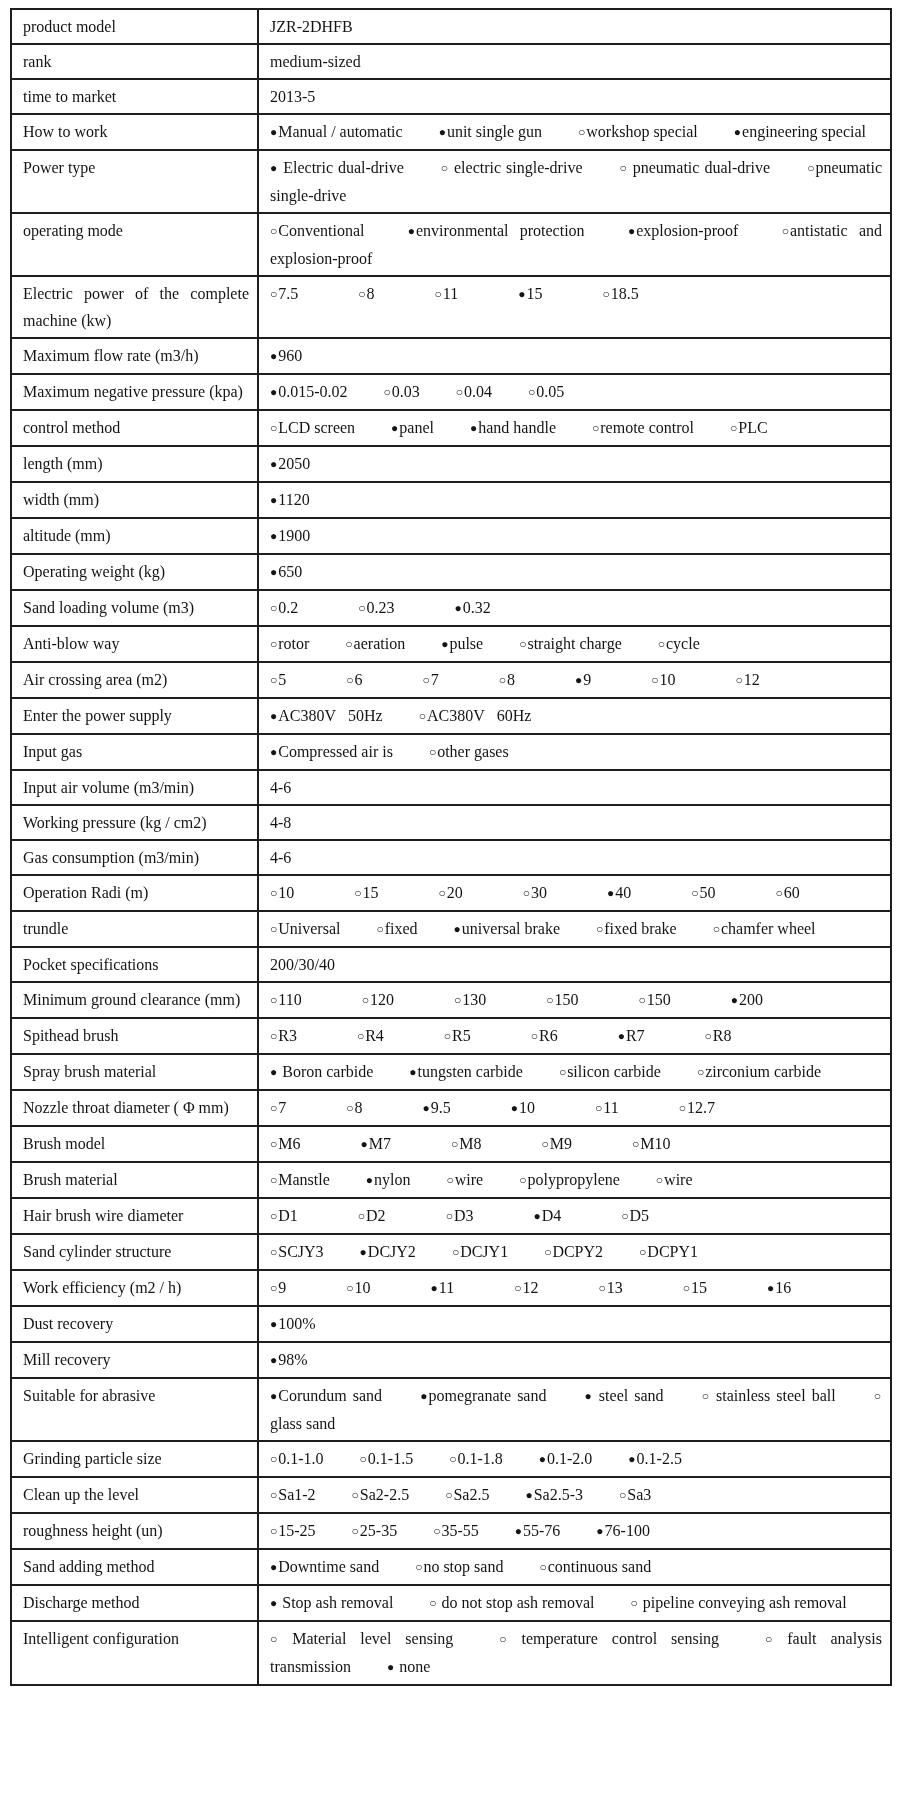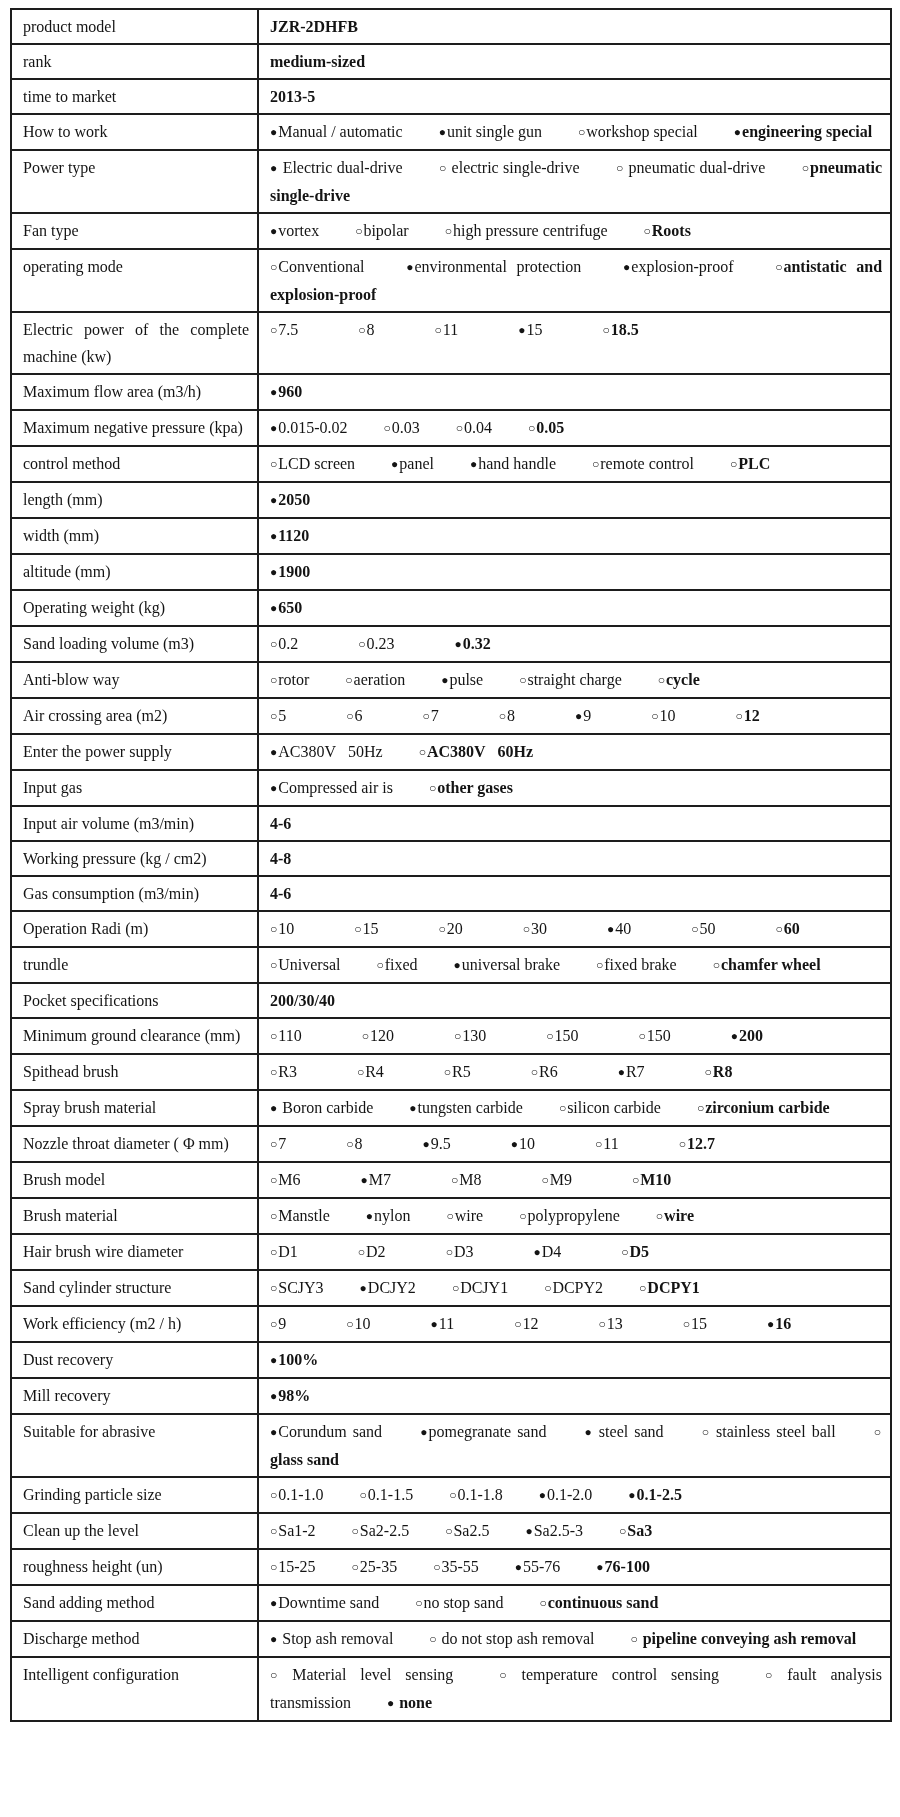--- a/index.html
+++ b/index.html
@@ -32,21 +32,21 @@
     overflow: hidden;
   }
   td.label {
     text-align: justify;
   }
   td.value {
     text-align: justify;
   }
   .opt { margin-right: 32px; }
   .opt.wide { margin-right: 56px; }
-  .opt:last-child { margin-right: 0; font-weight: bold; }
+  .opt:last-child { margin-right: 0; }
   .b {
     font-size: 12px;
     display: inline-block;
     vertical-align: 1px;
     margin-right: 1px;
   }
 </style>
 </head>
 <body>
 
@@ -71,33 +71,29 @@
         </tr>
         <tr>
           <td class="label">How to work</td>
           <td class="value"><span class="opt"><span class="b">●</span>Manual / automatic</span> <span class="opt"><span class="b">●</span>unit single gun</span> <span class="opt"><span class="b">○</span>workshop special</span> <span class="opt"><span class="b">●</span>engineering special</span> </td>
         </tr>
         <tr>
           <td class="label">Power type</td>
           <td class="value"><span class="opt"><span class="b">●</span> Electric dual-drive</span> <span class="opt"><span class="b">○</span> electric single-drive</span> <span class="opt"><span class="b">○</span> pneumatic dual-drive</span> <span class="opt"><span class="b">○</span>pneumatic single-drive</span> </td>
         </tr>
         <tr>
-          <td class="label">Fan type</td>
-          <td class="value"><span class="opt"><span class="b">●</span>vortex</span> <span class="opt"><span class="b">○</span>bipolar</span> <span class="opt"><span class="b">○</span>high pressure centrifuge</span> <span class="opt"><span class="b">○</span>Roots</span> </td>
-        </tr>
-        <tr>
           <td class="label">operating mode</td>
           <td class="value"><span class="opt"><span class="b">○</span>Conventional</span> <span class="opt"><span class="b">●</span>environmental protection</span> <span class="opt"><span class="b">●</span>explosion-proof</span> <span class="opt"><span class="b">○</span>antistatic and explosion-proof</span> </td>
         </tr>
         <tr>
           <td class="label">Electric power of the complete machine (kw)</td>
           <td class="value"><span class="opt wide"><span class="b">○</span>7.5</span> <span class="opt wide"><span class="b">○</span>8</span> <span class="opt wide"><span class="b">○</span>11</span> <span class="opt wide"><span class="b">●</span>15</span> <span class="opt wide"><span class="b">○</span>18.5</span> </td>
         </tr>
         <tr>
-          <td class="label">Maximum flow area (m3/h)</td>
+          <td class="label">Maximum flow rate (m3/h)</td>
           <td class="value"><span class="opt"><span class="b">●</span>960</span> </td>
         </tr>
         <tr>
           <td class="label">Maximum negative pressure (kpa)</td>
           <td class="value"><span class="opt"><span class="b">●</span>0.015-0.02</span> <span class="opt"><span class="b">○</span>0.03</span> <span class="opt"><span class="b">○</span>0.04</span> <span class="opt"><span class="b">○</span>0.05</span> </td>
         </tr>
         <tr>
           <td class="label">control method</td>
           <td class="value"><span class="opt"><span class="b">○</span>LCD screen</span> <span class="opt"><span class="b">●</span>panel</span> <span class="opt"><span class="b">●</span>hand handle</span> <span class="opt"><span class="b">○</span>remote control</span> <span class="opt"><span class="b">○</span>PLC</span> </td>
         </tr>

